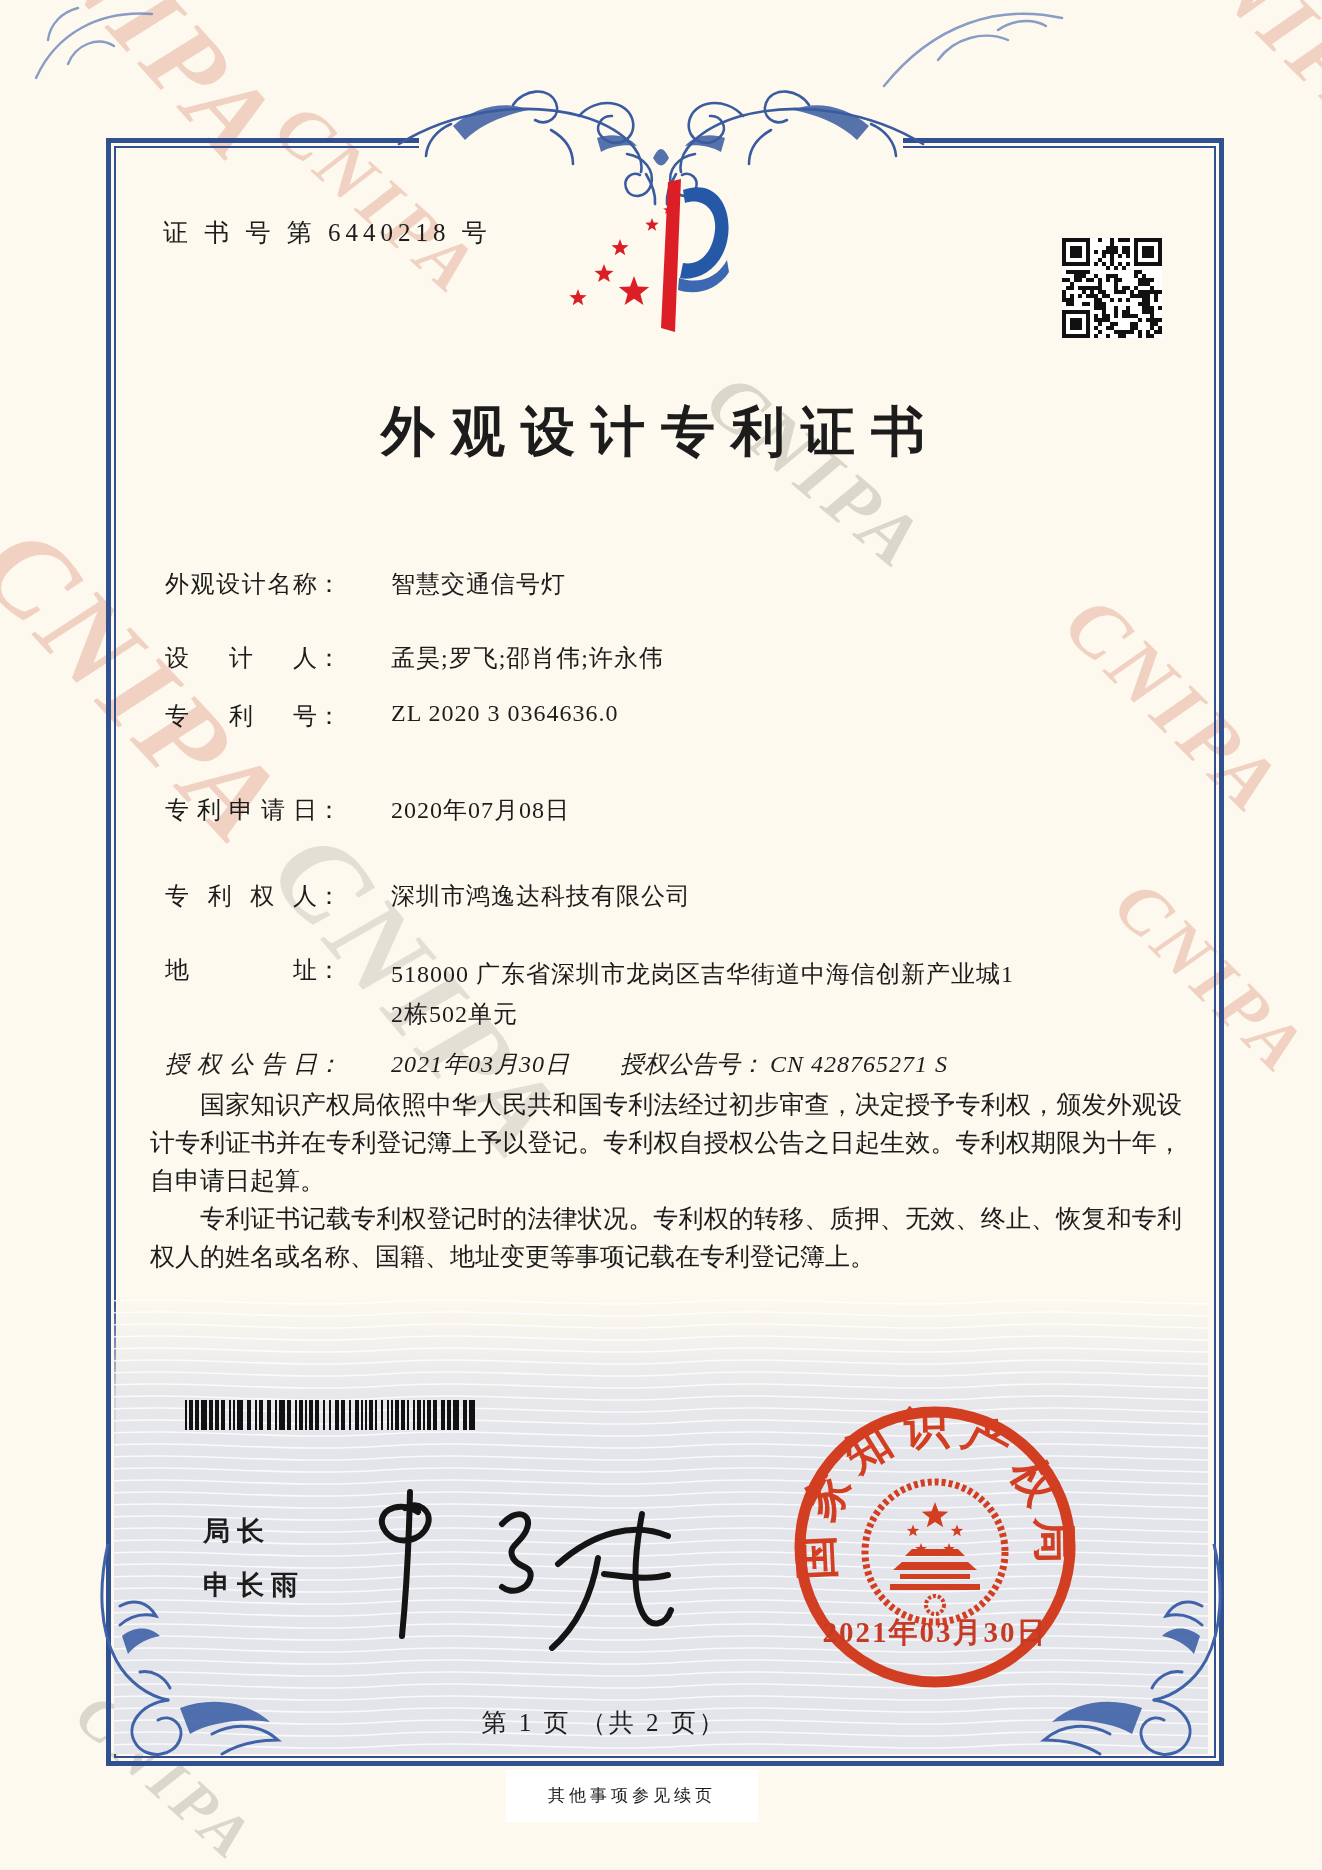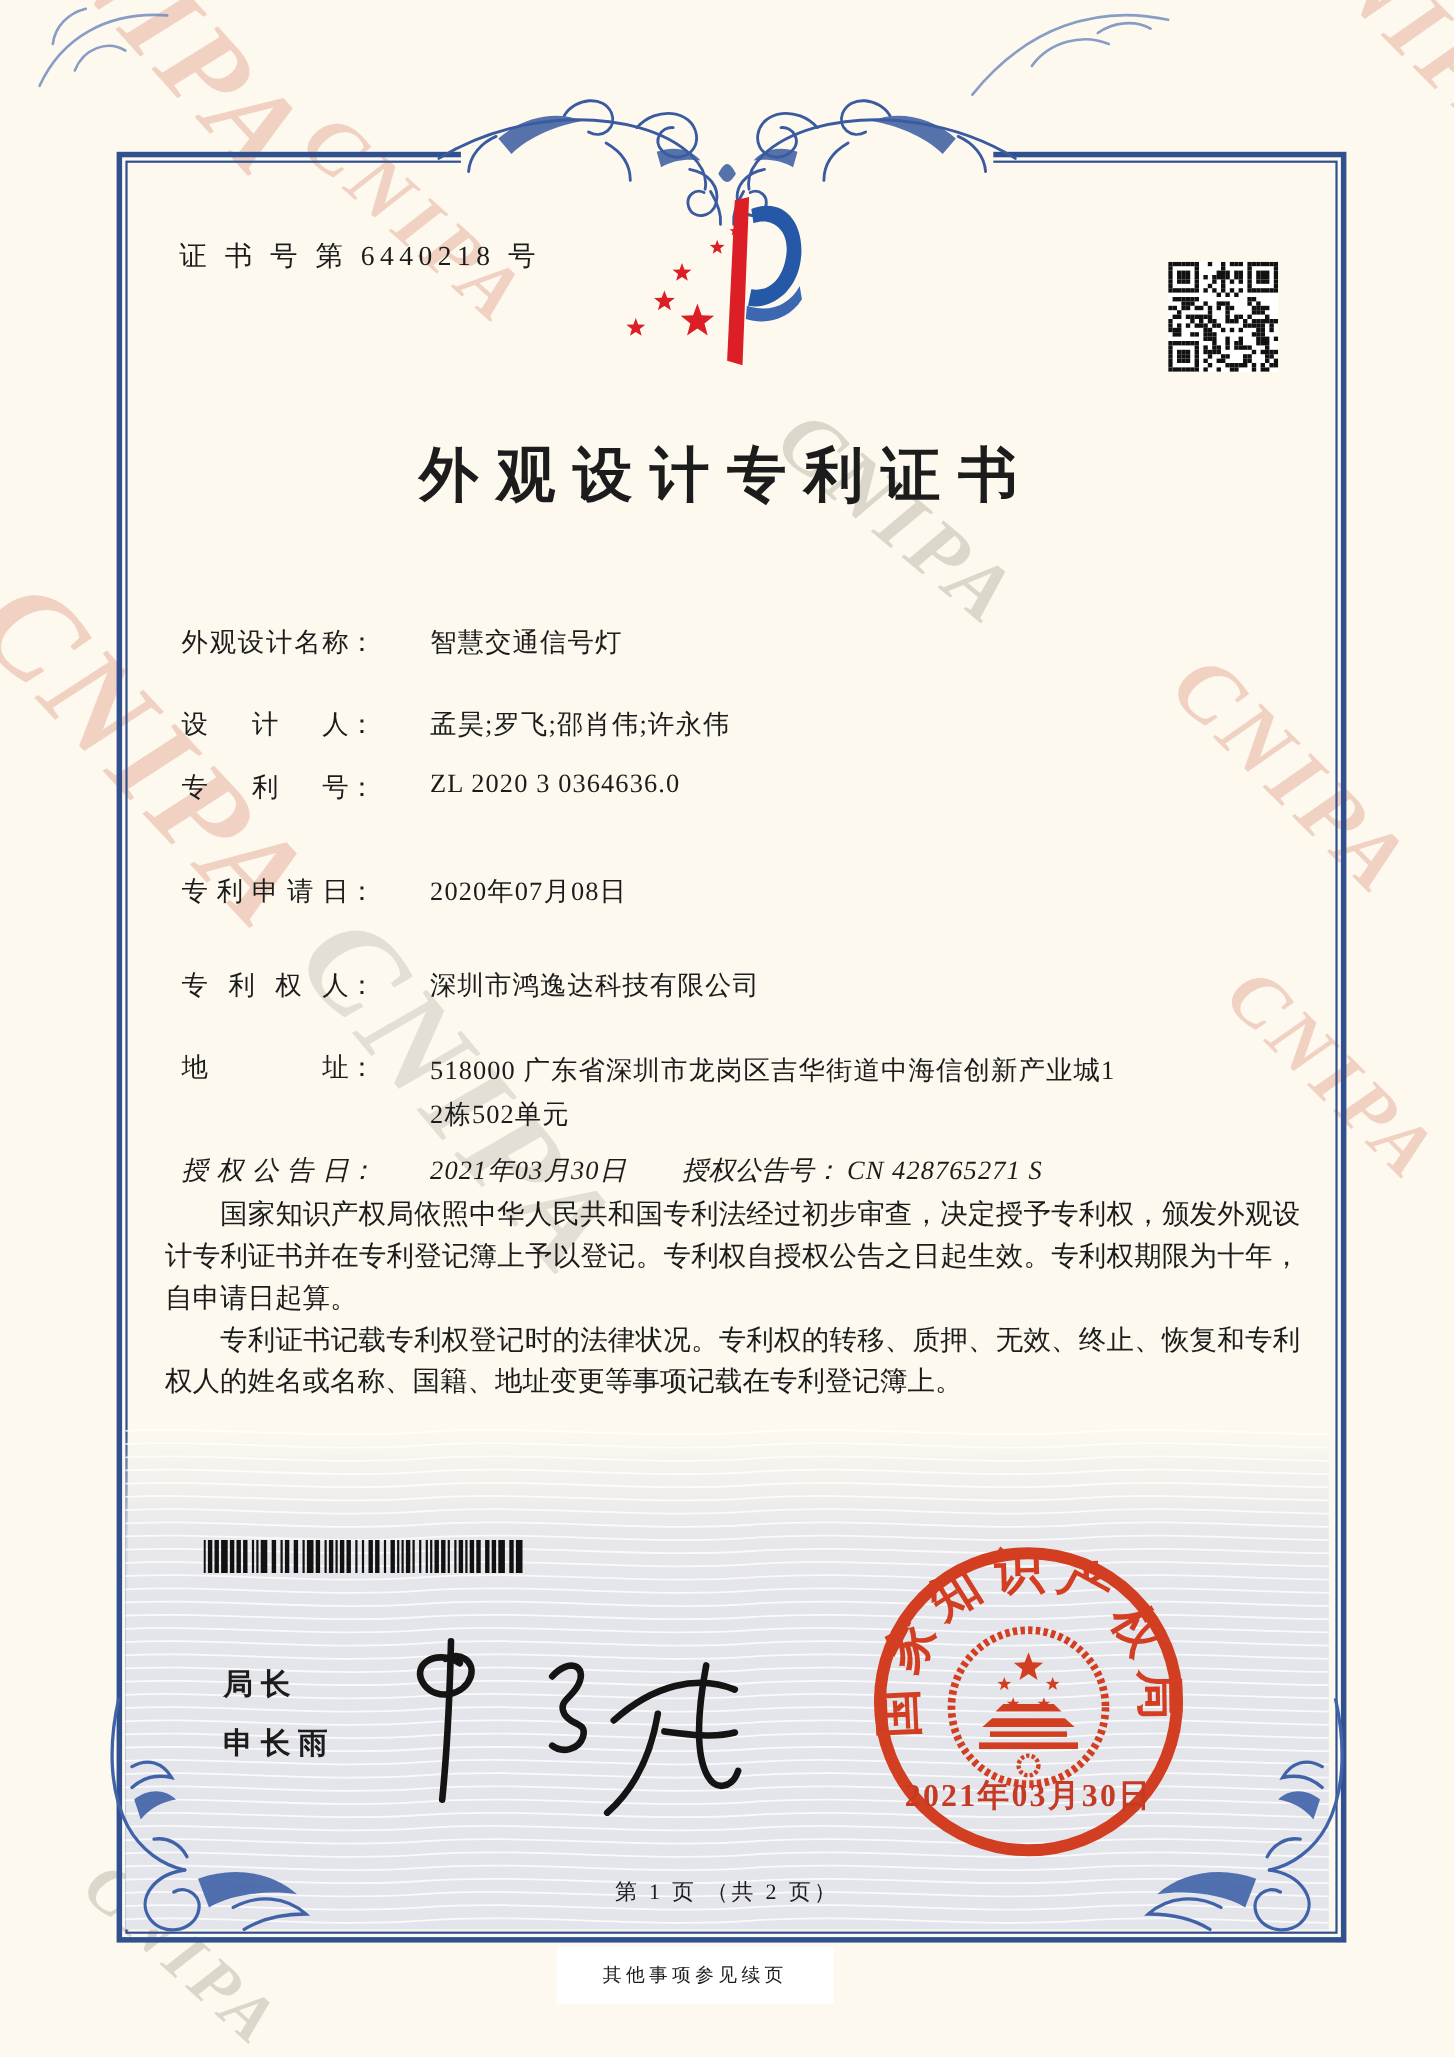--- a/index.html
+++ b/index.html
@@ -39,22 +39,22 @@
   .fcolon{display:inline-block;vertical-align:top;margin-right:8px;}
   .fvalue{display:inline-block;vertical-align:top;letter-spacing:1px;margin-left:42px;}
   .vline{display:block;line-height:40px;white-space:normal;}
   .grant-col2{position:absolute;left:455px;top:0;white-space:nowrap;}
   .body-text{position:absolute;left:150px;top:1086px;width:1032px;z-index:4;
     font-size:25px;line-height:38px;text-align:justify;}
   .body-text p{margin:0;text-indent:2em;}
   .officer{position:absolute;left:203px;z-index:5;
     font-family:"Liberation Sans","DejaVu Sans",sans-serif;
     font-weight:600;font-size:27px;letter-spacing:7px;}
-  .page-footer{position:absolute;left:0;top:1706px;width:1322px;text-align:center;
-    font-size:20px;letter-spacing:3px;z-index:5;}
+  .page-footer{position:absolute;left:0;top:1706px;width:1208px;text-align:center;
+    font-size:25px;letter-spacing:3px;z-index:5;}
   .cont-box{position:absolute;left:506px;top:1770px;width:252px;height:52px;z-index:5;
     background:#ffffff;text-align:center;line-height:52px;font-size:17px;letter-spacing:4px;}
   .seal{position:absolute;left:790px;top:1402px;width:290px;height:290px;z-index:6;opacity:.95;}
   .sig{position:absolute;left:352px;top:1476px;z-index:6;}
   .qr{position:absolute;left:1062px;top:238px;z-index:4;}
   .barcode{position:absolute;left:185px;top:1400px;z-index:5;}
   .logo{position:absolute;left:540px;top:170px;z-index:4;}
 </style>
 </head>
 <body>

